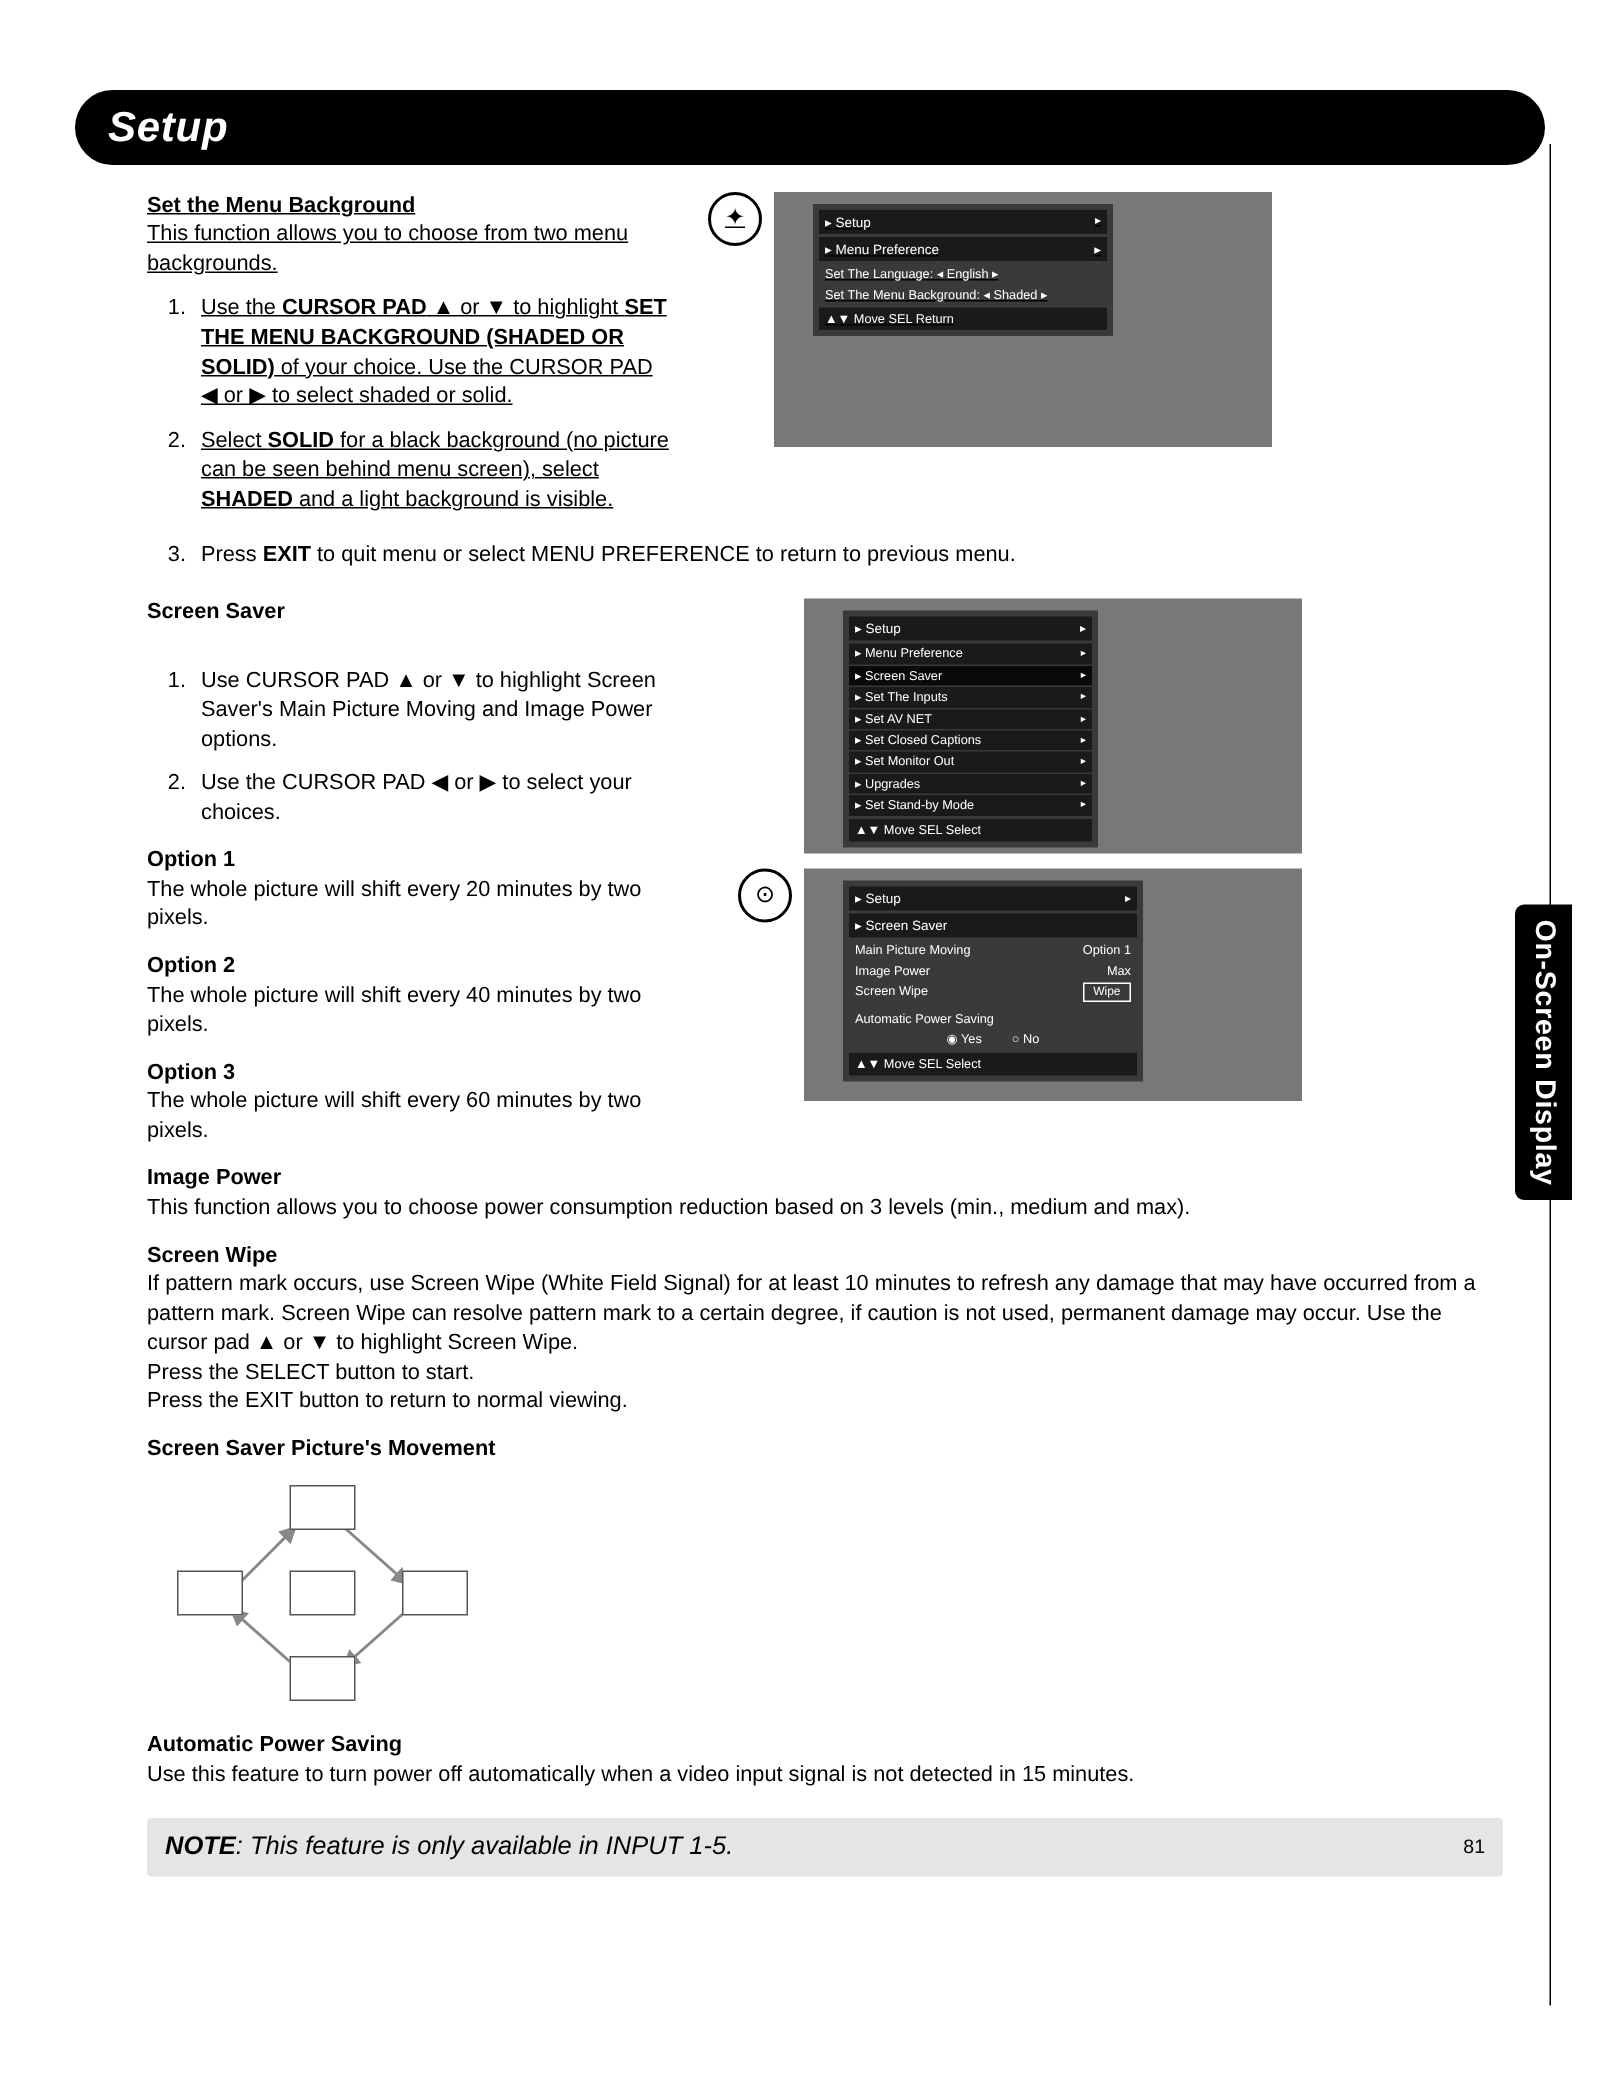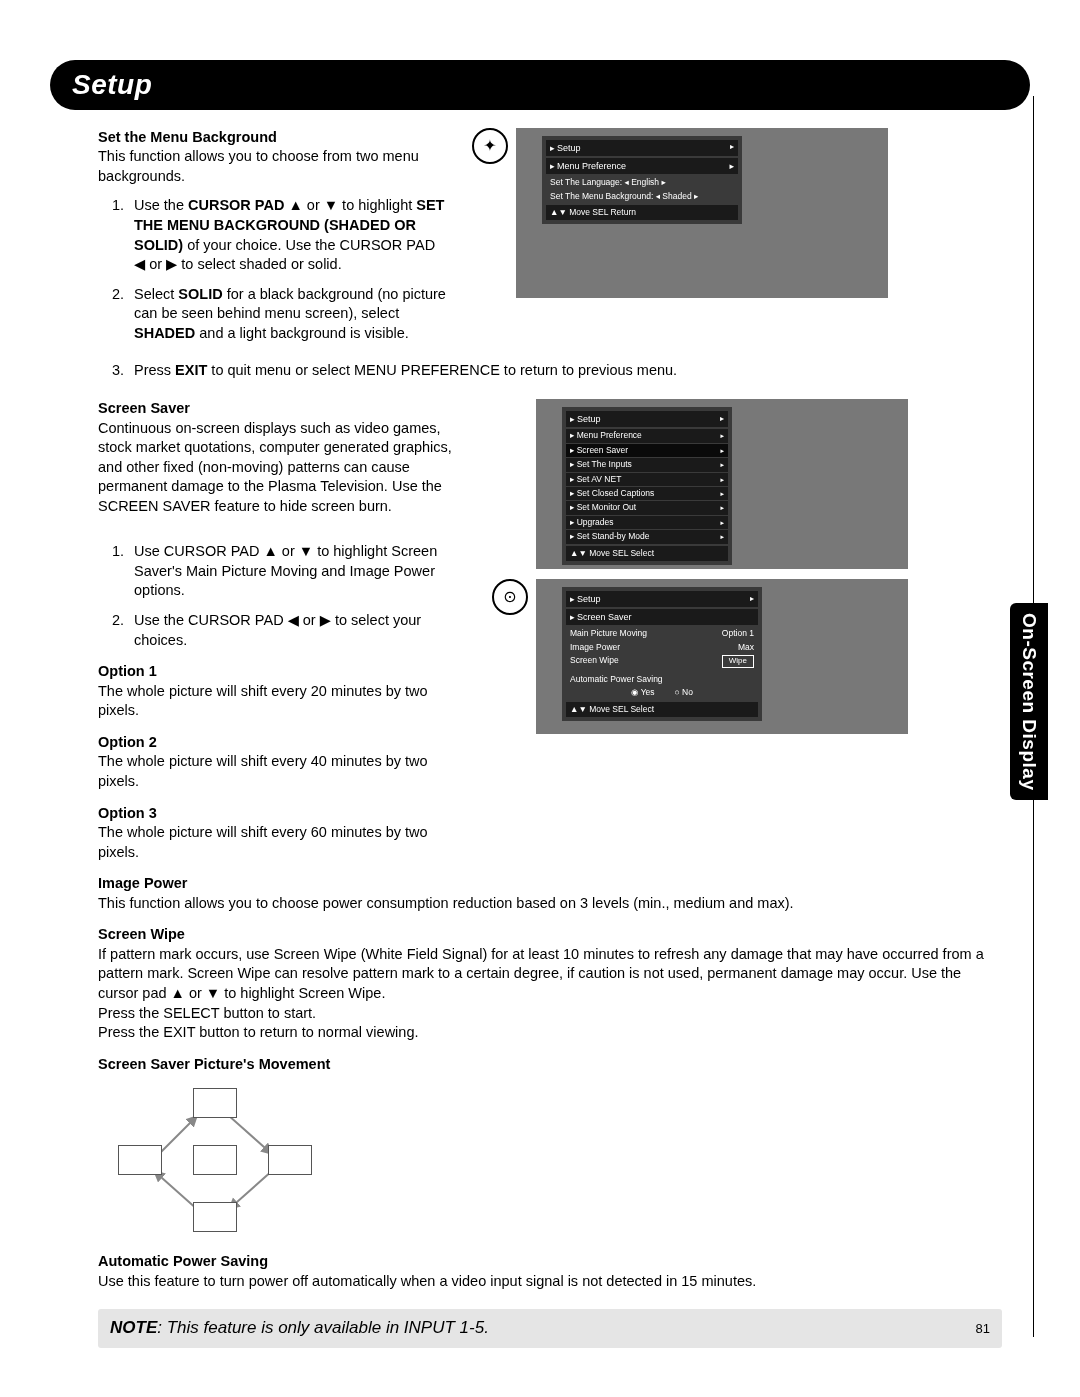--- a/index.html
+++ b/index.html
@@ -41,38 +41,38 @@
     font-weight: bold;
     font-size: 19px;
     padding: 10px 6px;
     writing-mode: vertical-rl;
     border-radius: 6px 0 0 6px;
     letter-spacing: 0.5px;
   }
   .content {
     padding: 0 28px 0 48px;
   }
-  .section { margin-bottom: 14px; }
+  .section { margin-bottom: 14px; text-decoration: underline; }
   .bold { font-weight: bold; }
   ol { padding-left: 30px; margin-top: 10px; }
   ol li { margin-bottom: 10px; padding-left: 6px; }
   .subhead { font-weight: bold; margin-top: 12px; }
   .two-col { display: flex; gap: 24px; align-items: flex-start; }
   .col-text { flex: 1; }
   .col-img { flex: 0 0 auto; }
   .osd-wrapper { display: flex; align-items: flex-start; gap: 8px; }
   .remote-icon {
     width: 36px; height: 36px; border: 2px solid #000; border-radius: 50%;
     display: flex; align-items: center; justify-content: center;
     flex-shrink: 0; margin-top: 0;
   }
   .remote-icon span { font-size: 16px; line-height: 1; }
   .osd {
     background: #787878;
-    width: 372px;
+    width: 332px;
     font-size: 9px;
     color: #fff;
     padding: 8px;
     font-family: Arial, sans-serif;
   }
   .osd-inner {
     background: #3a3a3a;
     padding: 4px;
     width: 200px;
     margin-left: 18px;
@@ -196,21 +196,20 @@
 
     <ol start="3" style="margin-top:-6px">
       <li>
         <span>Press </span><span class="bold">EXIT</span><span> to quit menu or select MENU PREFERENCE to return to previous menu.</span>
       </li>
     </ol>
 
     <div class="two-col" style="margin-top:18px">
       <div class="col-text" style="max-width:370px">
         <div class="bold">Screen Saver</div>
-        <div>Continuous on-screen displays such as video games, stock market quotations, computer generated graphics, and other fixed (non-moving) patterns can cause permanent damage to the Plasma Television.  Use the SCREEN SAVER feature to hide screen burn.</div>
         <ol style="margin-top:26px">
           <li>Use CURSOR PAD ▲ or ▼ to highlight Screen Saver's Main Picture Moving and Image Power options.</li>
           <li>Use the CURSOR PAD ◀ or ▶ to select your choices.</li>
         </ol>
         <div class="subhead">Option 1</div>
         <div>The whole picture will shift every 20 minutes by two pixels.</div>
         <div class="subhead">Option 2</div>
         <div>The whole picture will shift every 40 minutes by two pixels.</div>
         <div class="subhead">Option 3</div>
         <div>The whole picture will shift every 60 minutes by two pixels.</div>

